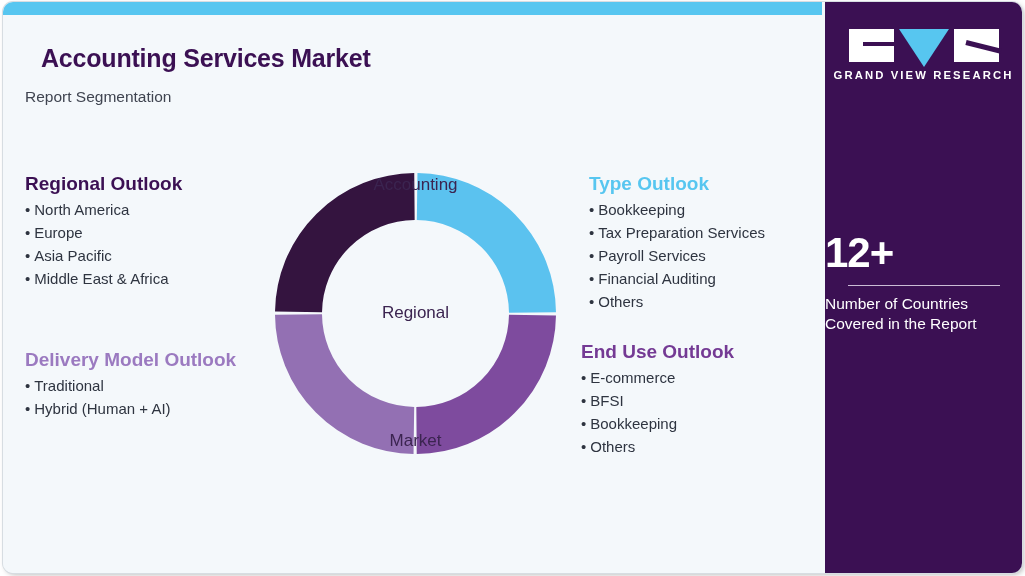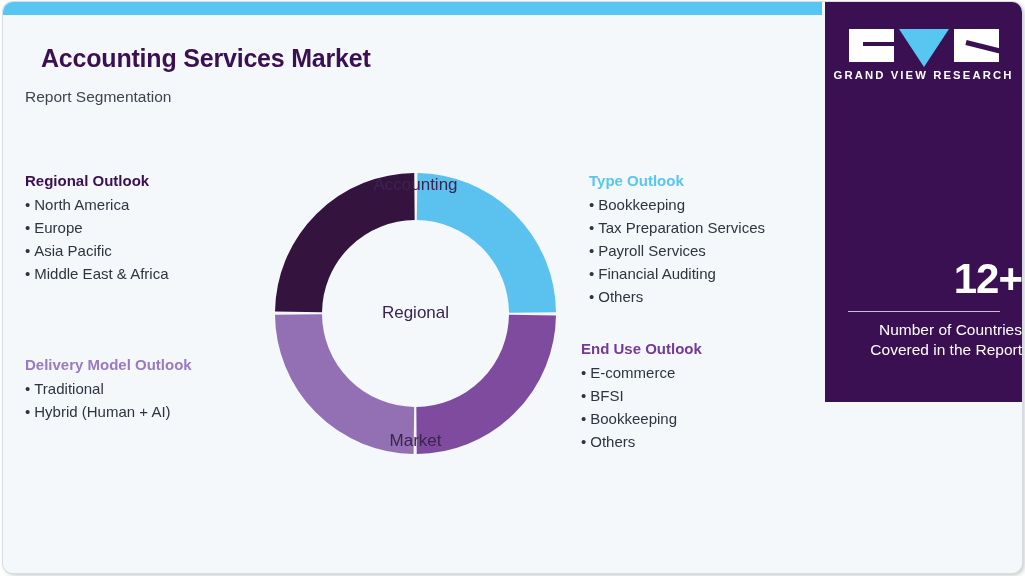--- a/index.html
+++ b/index.html
@@ -73,21 +73,21 @@
     margin: 6px 0 0 0;
     line-height: 1.2;
   }
 
   
   .outlook {
     position: absolute;
   }
   .outlook h3 {
     margin: 0 0 3px 0;
-    font-size: 15px;
+    font-size: 19px;
     font-weight: bold;
     line-height: 1.25;
   }
   .outlook ul {
     list-style: none;
     margin: 0;
     padding: 0;
   }
   .outlook li {
     font-size: 15px;
@@ -96,21 +96,21 @@
     white-space: nowrap;
   }
   .outlook li::before {
     content: "\2022";
     display: inline-block;
     margin-right: 4px;
     color: #2e3440;
   }
 
   #block-regional { left: 22px; top: 170px; }
-  #block-delivery { left: 22px; top: 354px; }
+  #block-delivery { left: 22px; top: 346px; }
   #block-type     { left: 578px; top: 170px; margin-left: 8px; }
   #block-enduse   { left: 578px; top: 338px; }
 
   .hd-dark   { color: #3b1053; }
   .hd-mauve  { color: #9b7ac0; }
   .hd-blue   { color: #57c6f0; }
   .hd-purple { color: #743a94; }
 
   
   .donut-wrap {
@@ -138,21 +138,21 @@
     line-height: 1.47;
     text-align: center;
   }
 
   
   .sidebar {
     position: absolute;
     left: 822px;
     top: 0;
     width: 197px;
-    height: 400px;
+    height: 571px;
     background: #3b1053;
   }
   .logo {
     position: absolute;
     left: 0;
     top: 27px;
     width: 197px;
     text-align: center;
   }
   .logo-marks {
@@ -199,23 +199,23 @@
     margin-top: 7px;
     font-size: 11.3px;
     font-weight: bold;
     letter-spacing: 2.1px;
     color: #ffffff;
   }
 
   .stat {
     position: absolute;
     left: 0;
-    top: 256px;
+    top: 230px;
     width: 197px;
-    text-align: right;
+    text-align: left;
   }
   .stat-value {
     font-size: 42px;
     font-weight: bold;
     color: #ffffff;
     line-height: 1;
     letter-spacing: -1px;
   }
   .stat-rule {
     width: 152px;

